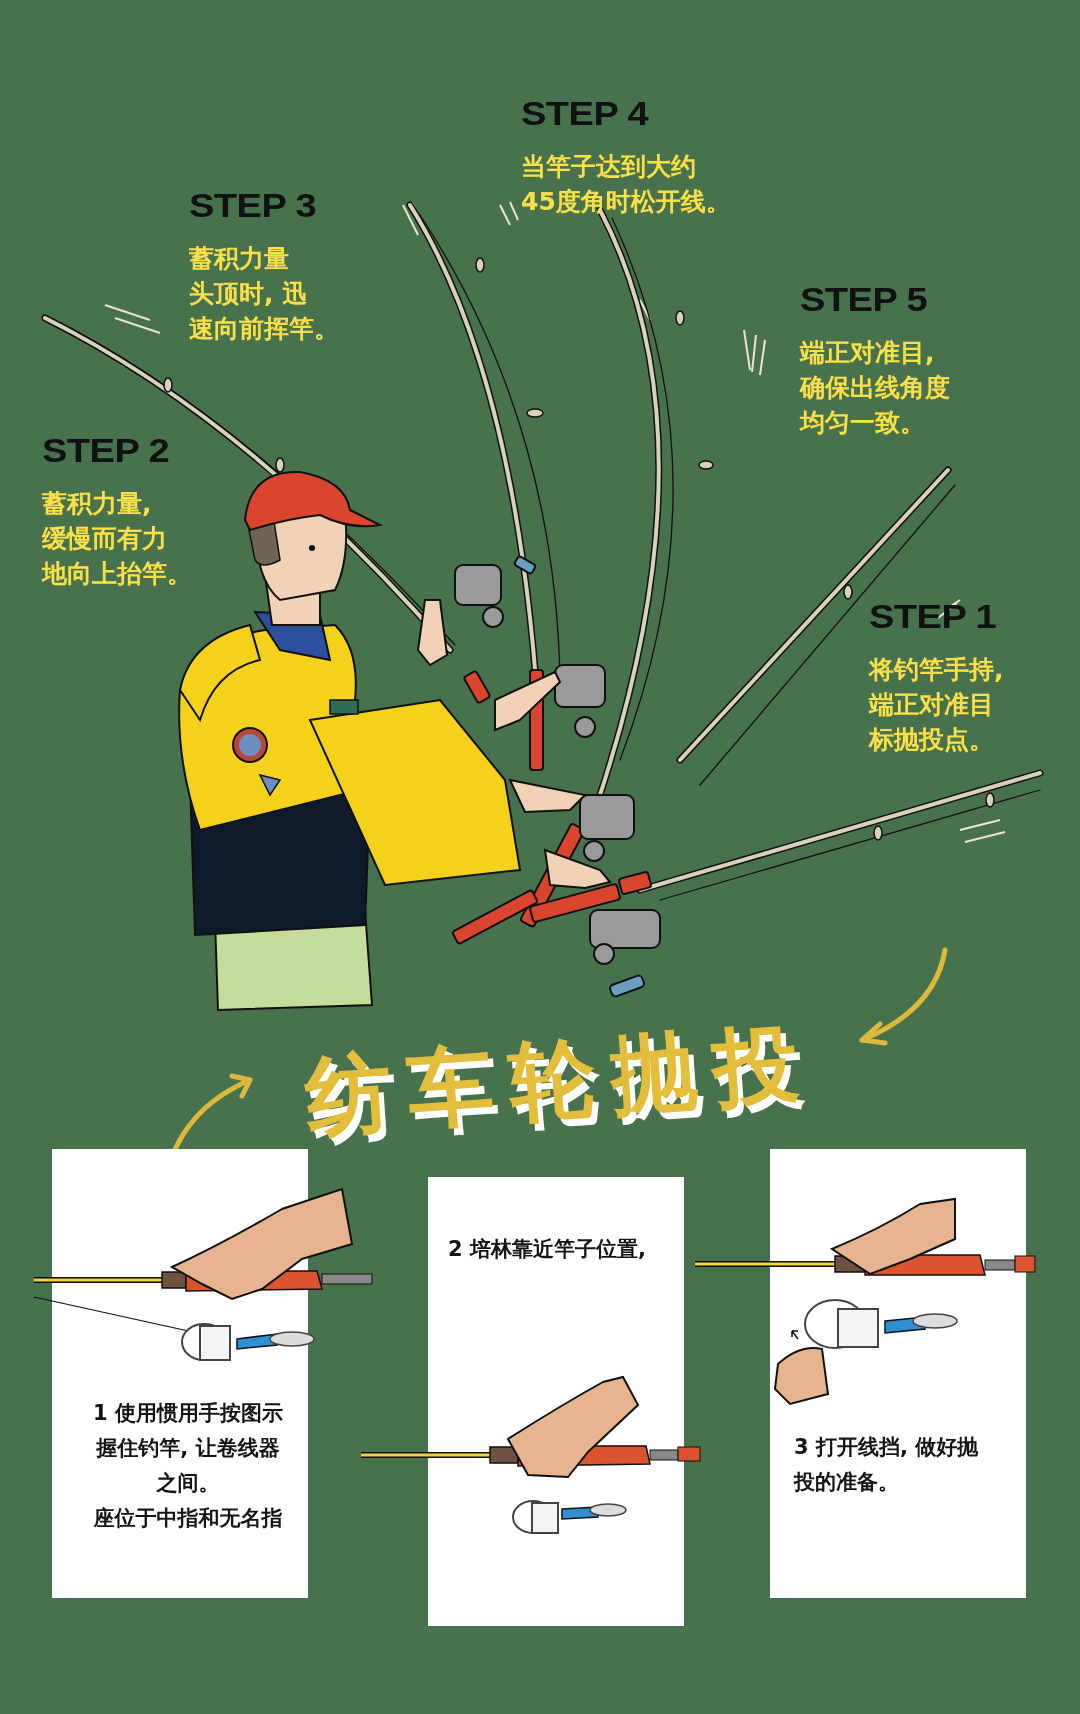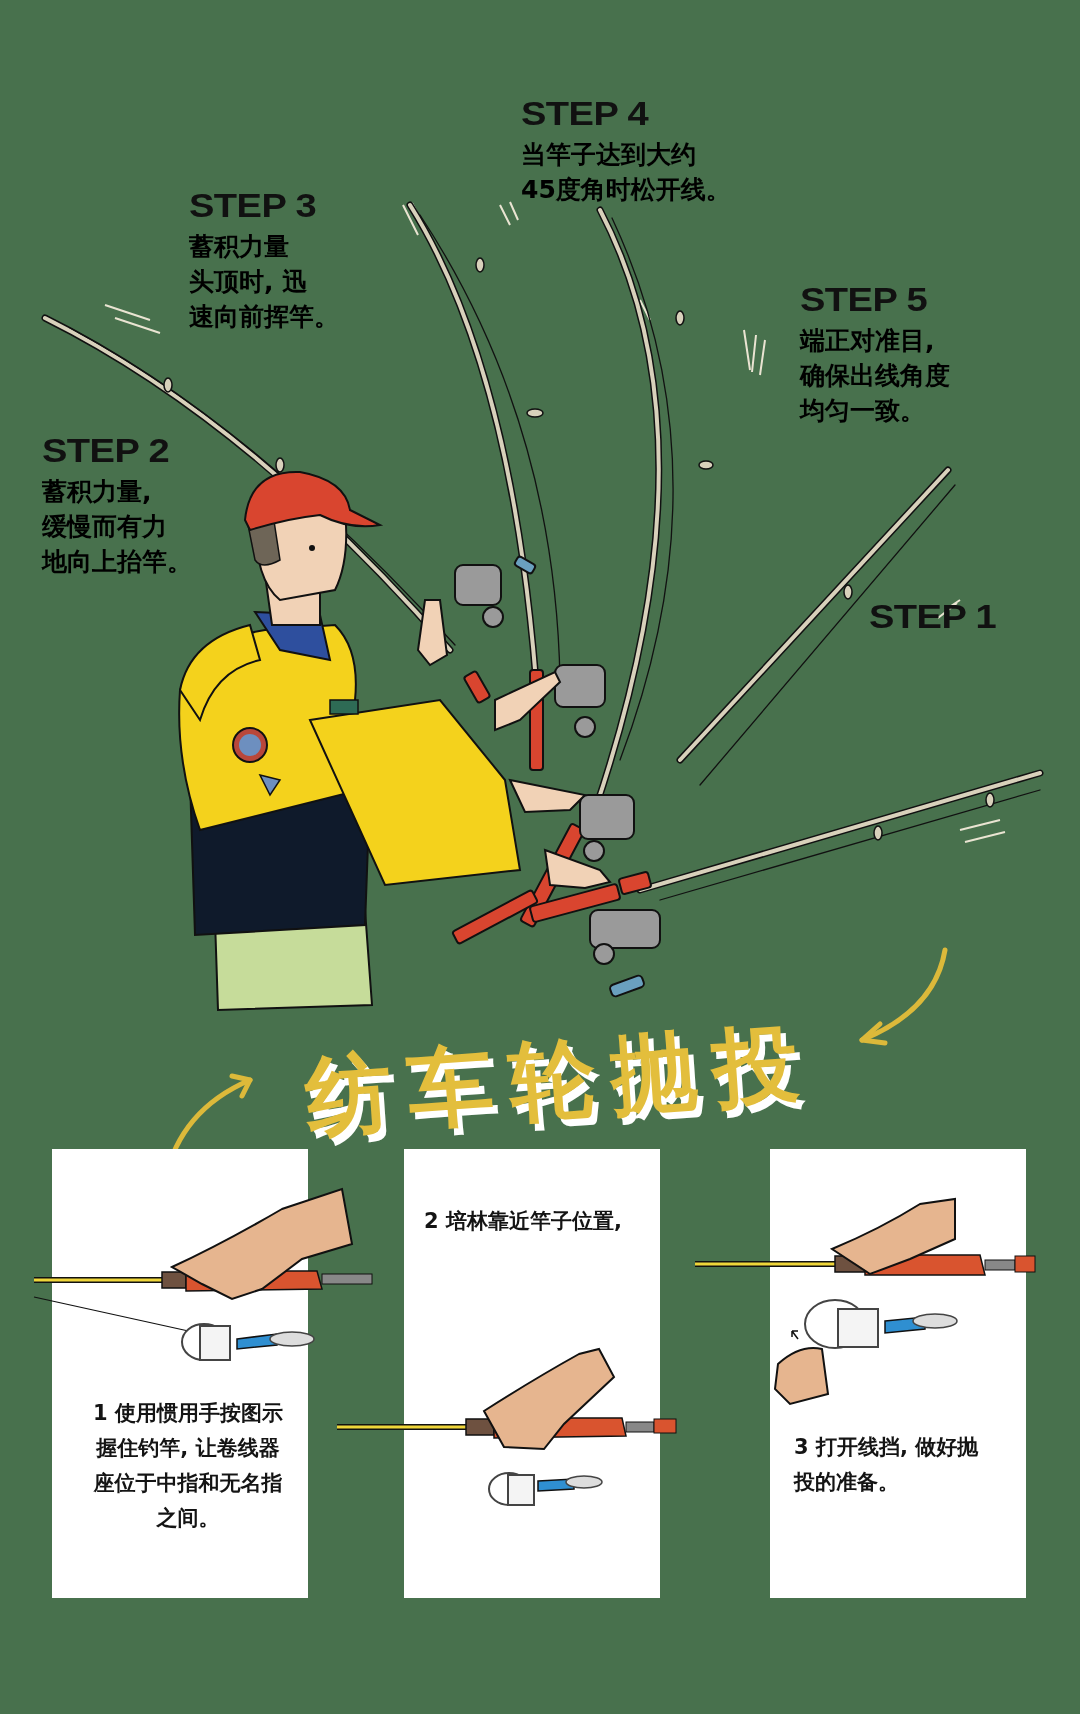--- a/index.html
+++ b/index.html
@@ -6,21 +6,21 @@
   body {
     width:1080px; height:1714px; background:#48714d; position:relative; overflow:hidden;
     font-family:"DejaVu Sans", "Liberation Sans", sans-serif; color:#111;
   }
   .step { position:absolute; }
   .step-title {
     font-family:"Liberation Sans", "DejaVu Sans", sans-serif;
     font-weight:900; font-size:34px; letter-spacing:-0.5px; color:#111;
     transform:scaleX(1.12); transform-origin:left center; line-height:40px;
   }
-  .step-body { font-size:25px; line-height:35px; font-weight:bold; margin-top:4px; color:#000000; }
+  .step-body { font-size:25px; line-height:35px; font-weight:bold; margin-top:16px; color:#fde047; }
   .illus { position:absolute; left:0; top:0; }
   .title {
     position:absolute; left:305px; top:1022px; width:520px; height:110px;
     font-size:86px; font-weight:bold; color:#e3be3c; letter-spacing:16px;
     text-shadow:5px 7px 0 #ffffff; transform:rotate(-4deg);
     font-family:"DejaVu Sans", sans-serif; white-space:nowrap;
   }
   .card { position:absolute; top:1149px; width:256px; height:449px; background:#ffffff; }
   .card-text { position:absolute; font-size:21px; font-weight:bold; line-height:35px; color:#141414; }
 </style>
@@ -177,20 +177,25 @@
   <div class="step-title">STEP 5</div>
   <div class="step-body">
     <div>端正对准目,</div>
     <div>确保出线角度</div>
     <div>均匀一致。</div>
   </div>
 </div>
 
 <div class="step" style="left:869px; top:596px;">
   <div class="step-title">STEP 1</div>
+  <div class="step-body">
+    <div>将钓竿手持,</div>
+    <div>端正对准目</div>
+    <div>标抛投点。</div>
+  </div>
 </div>
 
 <div class="title">纺车轮抛投</div>
 
 <div class="card" style="left:52px;text-align:center;">
   <svg width="256" height="449" style="position:absolute;left:0;top:0;overflow:visible">
     <line x1="-18" y1="131" x2="110" y2="131" stroke="#111" stroke-width="6"></line>
     <line x1="-18" y1="131" x2="110" y2="131" stroke="#efd63a" stroke-width="3"></line>
     <rect x="110" y="123" width="24" height="16" fill="#6e5140" stroke="#111" stroke-width="1.5"></rect>
     <path d="M134 122 L265 122 L270 140 L134 142 Z" fill="#d9542f" stroke="#111" stroke-width="1.5"></path>
@@ -198,26 +203,26 @@
     <line x1="-18" y1="148" x2="150" y2="185" stroke="#111" stroke-width="1.2"></line>
     <path d="M120 118 Q170 95 230 60 L290 40 L300 95 L250 110 L210 140 L180 150 L150 135 Z" fill="#e6b58f" stroke="#111" stroke-width="2"></path>
     <ellipse cx="152" cy="193" rx="22" ry="18" fill="#fff" stroke="#444" stroke-width="2"></ellipse>
     <rect x="148" y="177" width="30" height="34" fill="#f4f4f4" stroke="#444" stroke-width="2"></rect>
     <path d="M185 190 L225 185 L225 196 L185 200 Z" fill="#2f8fd1" stroke="#111" stroke-width="1.5"></path>
     <ellipse cx="240" cy="190" rx="22" ry="7" fill="#ddd" stroke="#444" stroke-width="1.5"></ellipse>
   </svg>
   <div class="card-text" style="left:16px; top:247px; width:240px;">
     <div>1 使用惯用手按图示</div>
     <div>握住钓竿, 让卷线器</div>
+    <div>之间。</div>
     <div>座位于中指和无名指</div>
-    <div>之间。</div>
-  </div>
-</div>
-
-<div class="card" style="left:404px;">
+  </div>
+</div>
+
+<div class="card" style="left:428px;margin-top:28px;">
   <div class="card-text" style="left:20px; top:55px; width:236px;">
     <div>2 培林靠近竿子位置,</div>
   </div>
   <svg width="256" height="449" style="position:absolute;left:0;top:0;overflow:visible">
     <line x1="-67" y1="278" x2="62" y2="278" stroke="#111" stroke-width="6"></line>
     <line x1="-67" y1="278" x2="62" y2="278" stroke="#efd63a" stroke-width="3"></line>
     <rect x="62" y="270" width="28" height="16" fill="#6e5140" stroke="#111" stroke-width="1.5"></rect>
     <path d="M90 269 L218 269 L222 287 L90 289 Z" fill="#d9542f" stroke="#111" stroke-width="1.5"></path>
     <rect x="222" y="273" width="28" height="10" fill="#888" stroke="#111" stroke-width="1"></rect>
     <rect x="250" y="270" width="22" height="14" fill="#d9542f" stroke="#111" stroke-width="1"></rect>

